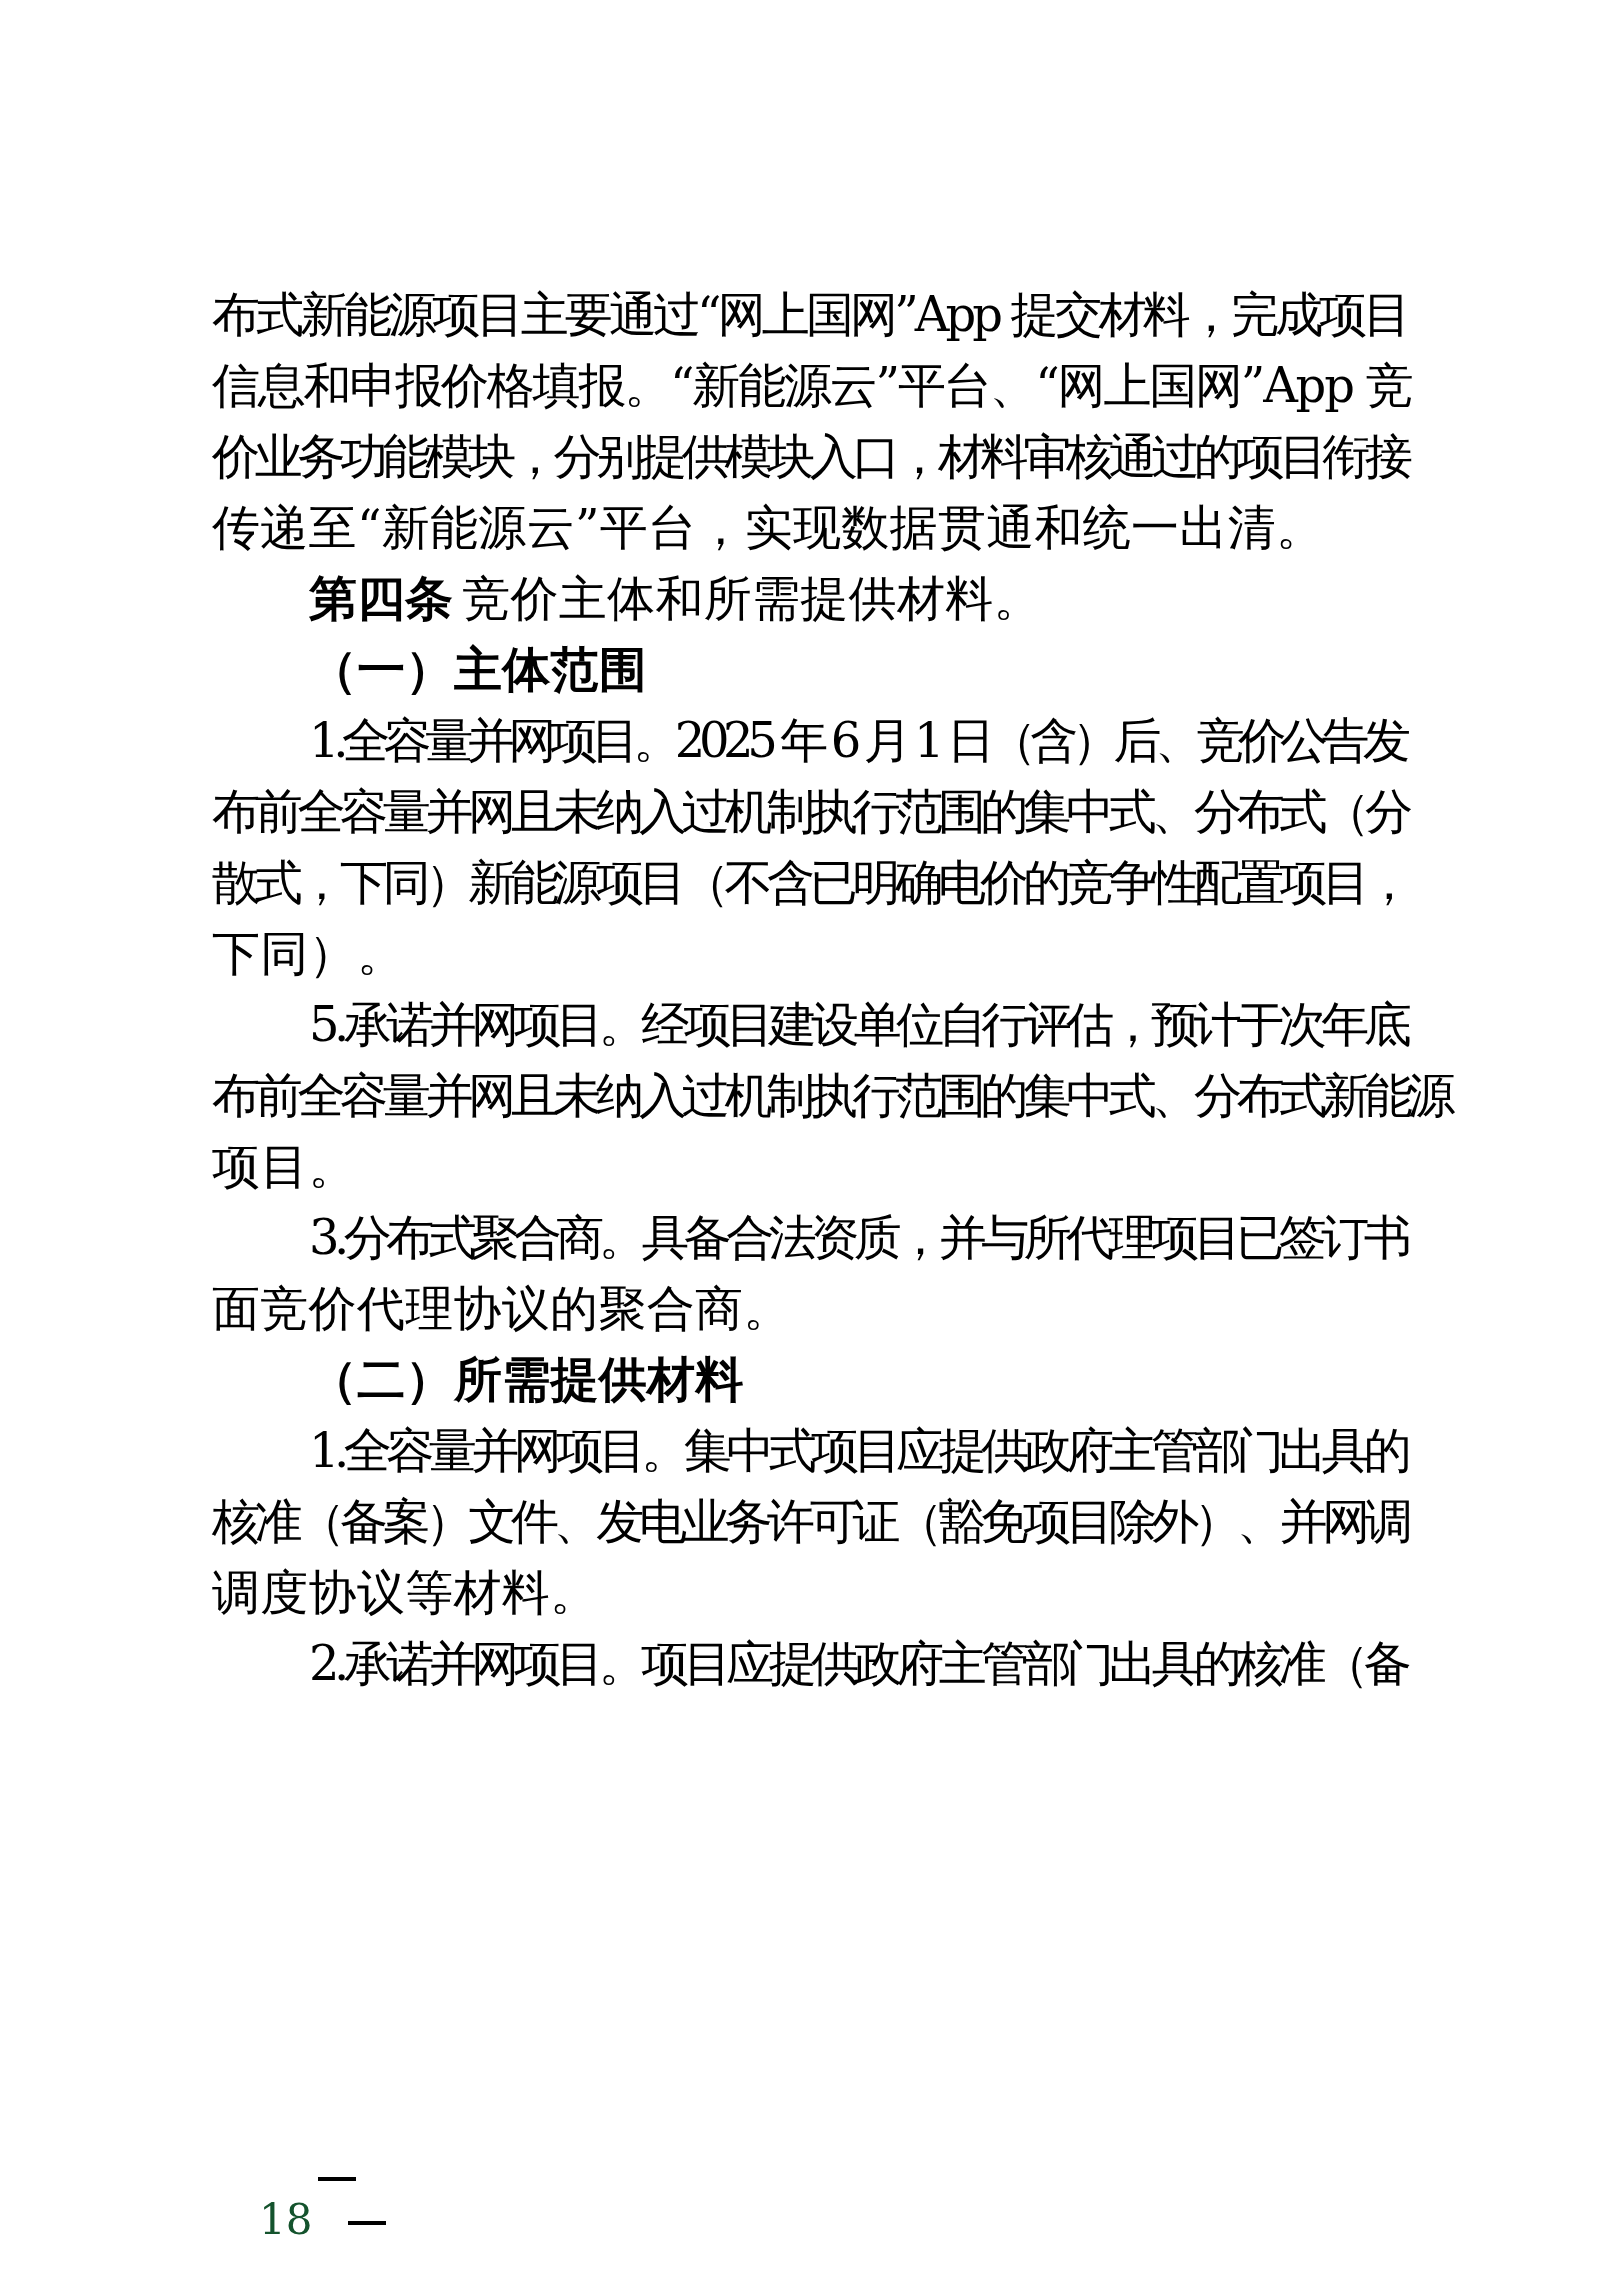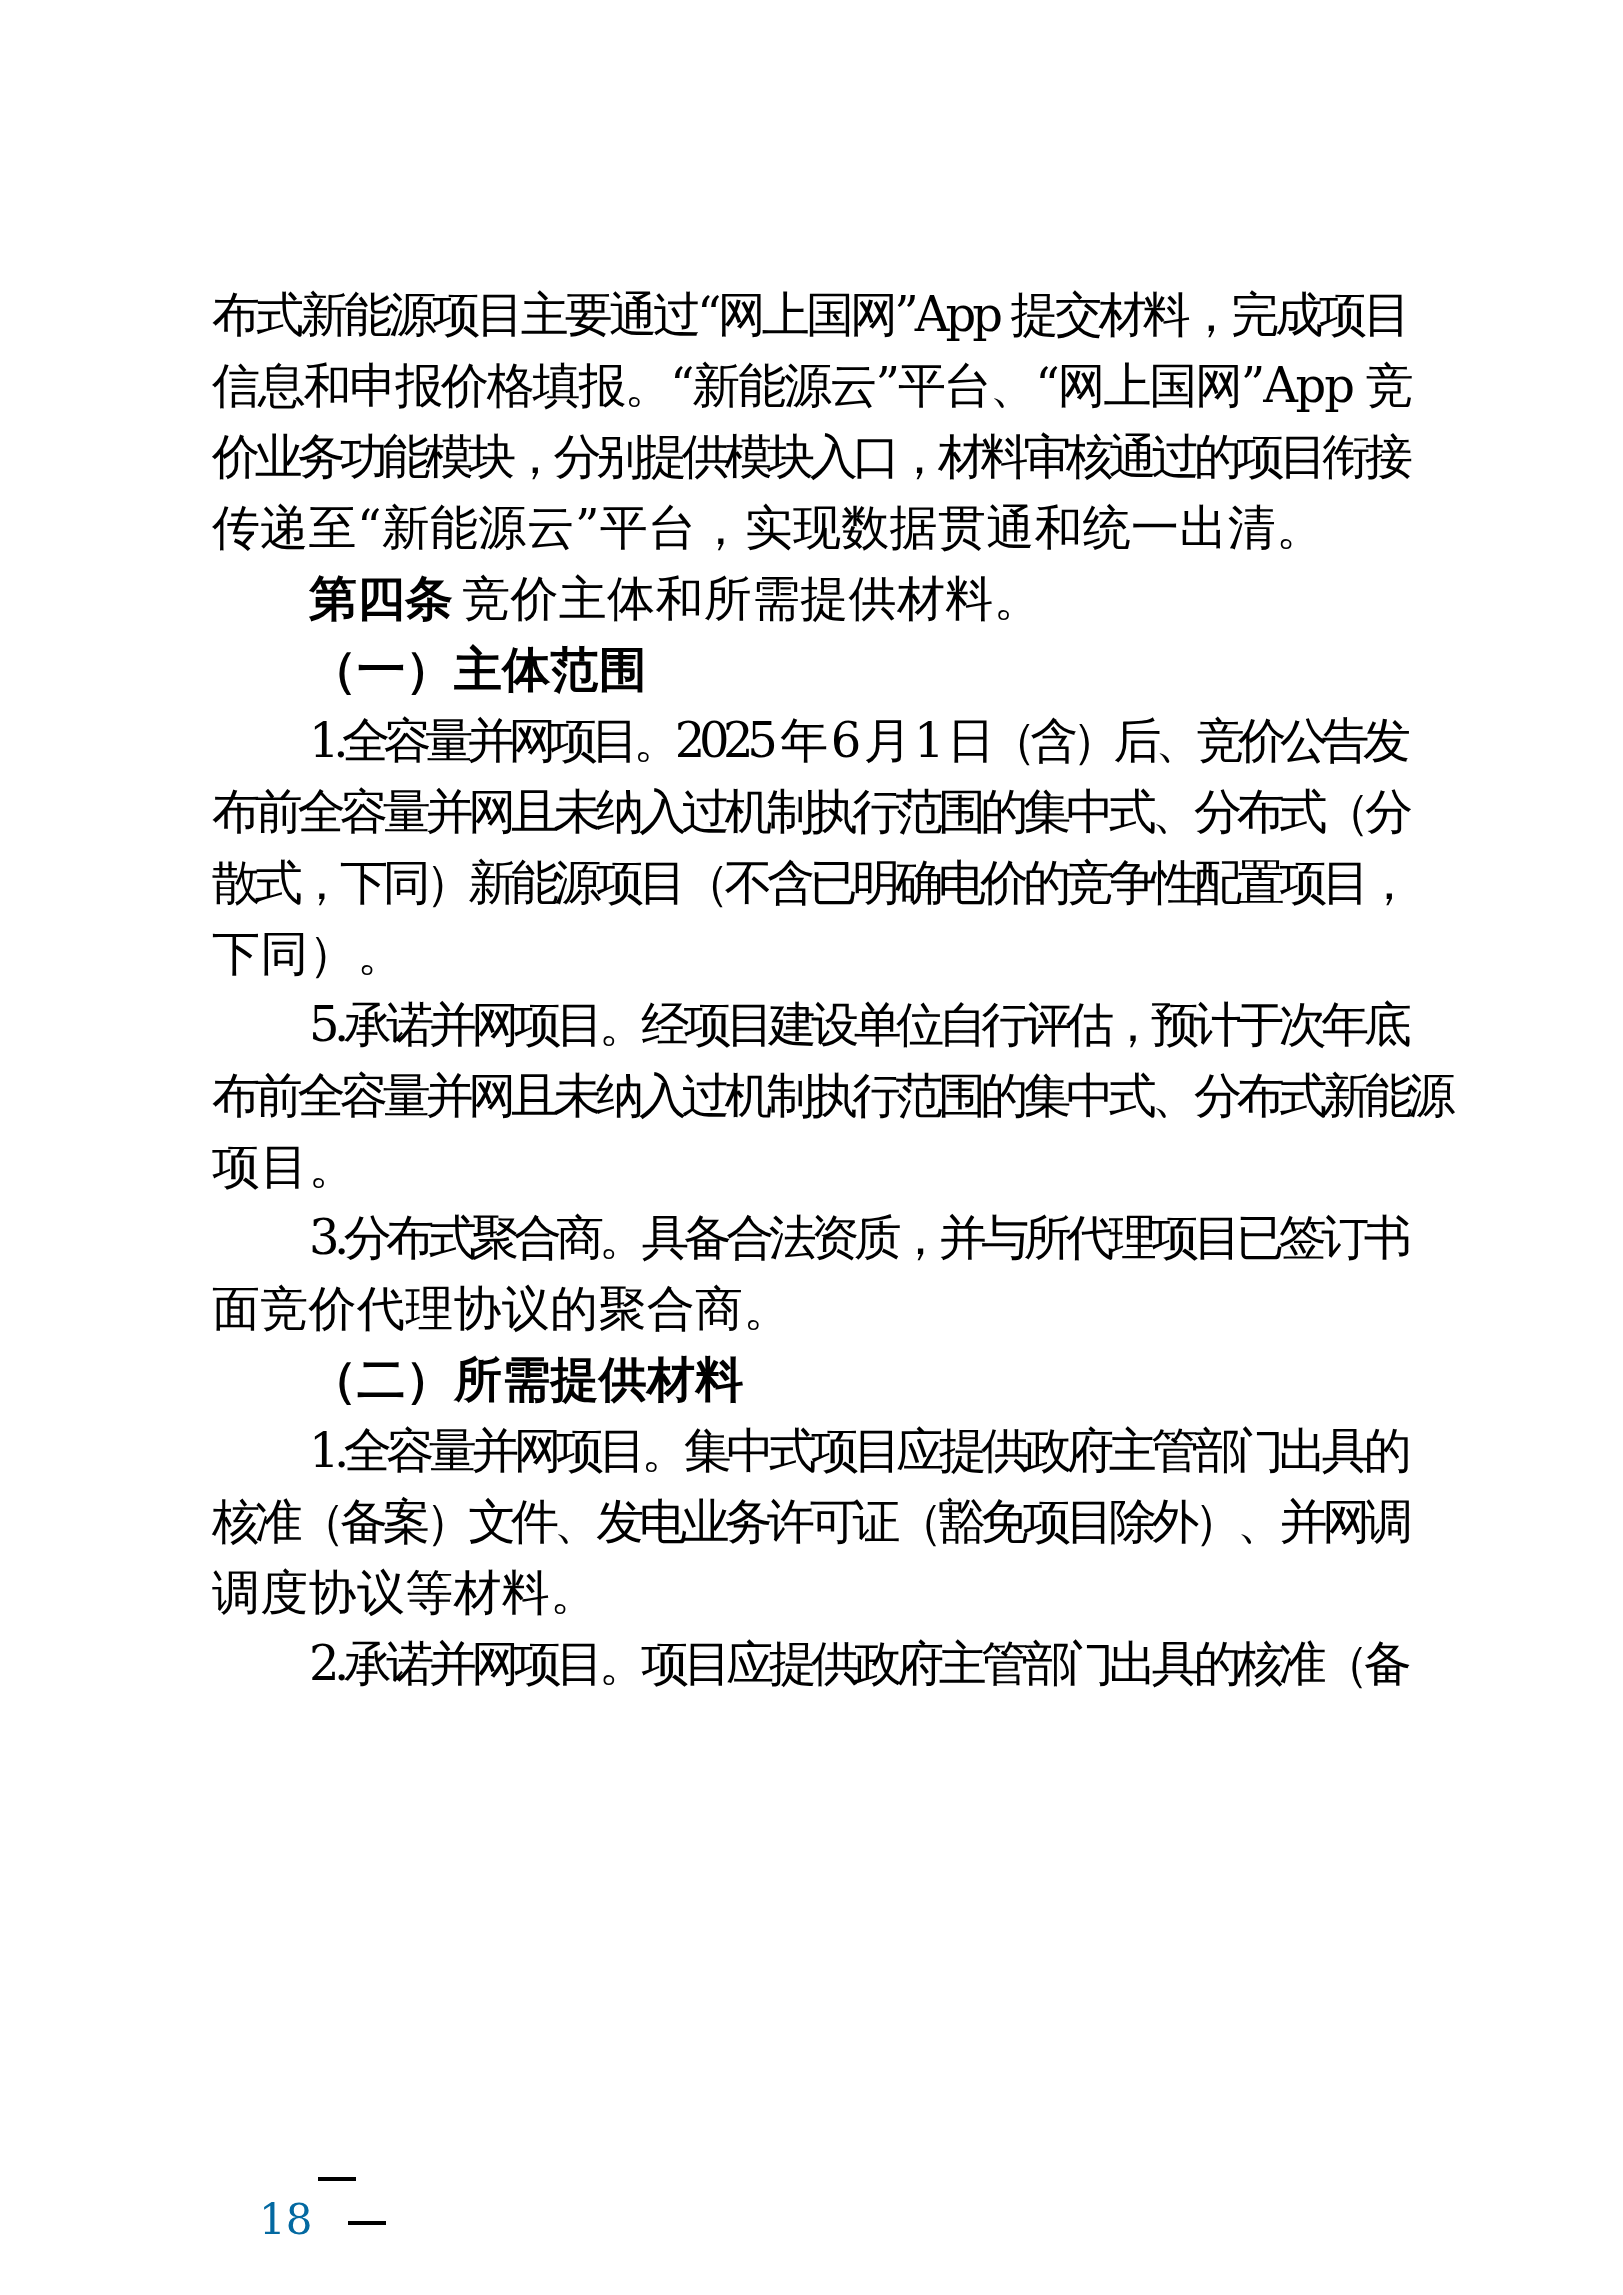--- a/index.html
+++ b/index.html
@@ -75,21 +75,21 @@
     height: 3.6px;
     background: #000000;
   }
   .footer .pagenum {
     position: absolute;
     left: 47px;
     top: 27px;
     font-family: "DejaVu Serif", "Liberation Serif", serif;
     font-size: 42px;
     line-height: 42px;
-    color: #0369a1;
+    color: #14532d;
   }
   .footer .dash-bot {
     position: absolute;
     left: 136px;
     top: 49px;
     width: 38px;
     height: 3.6px;
     background: #000000;
   }
 </style>

